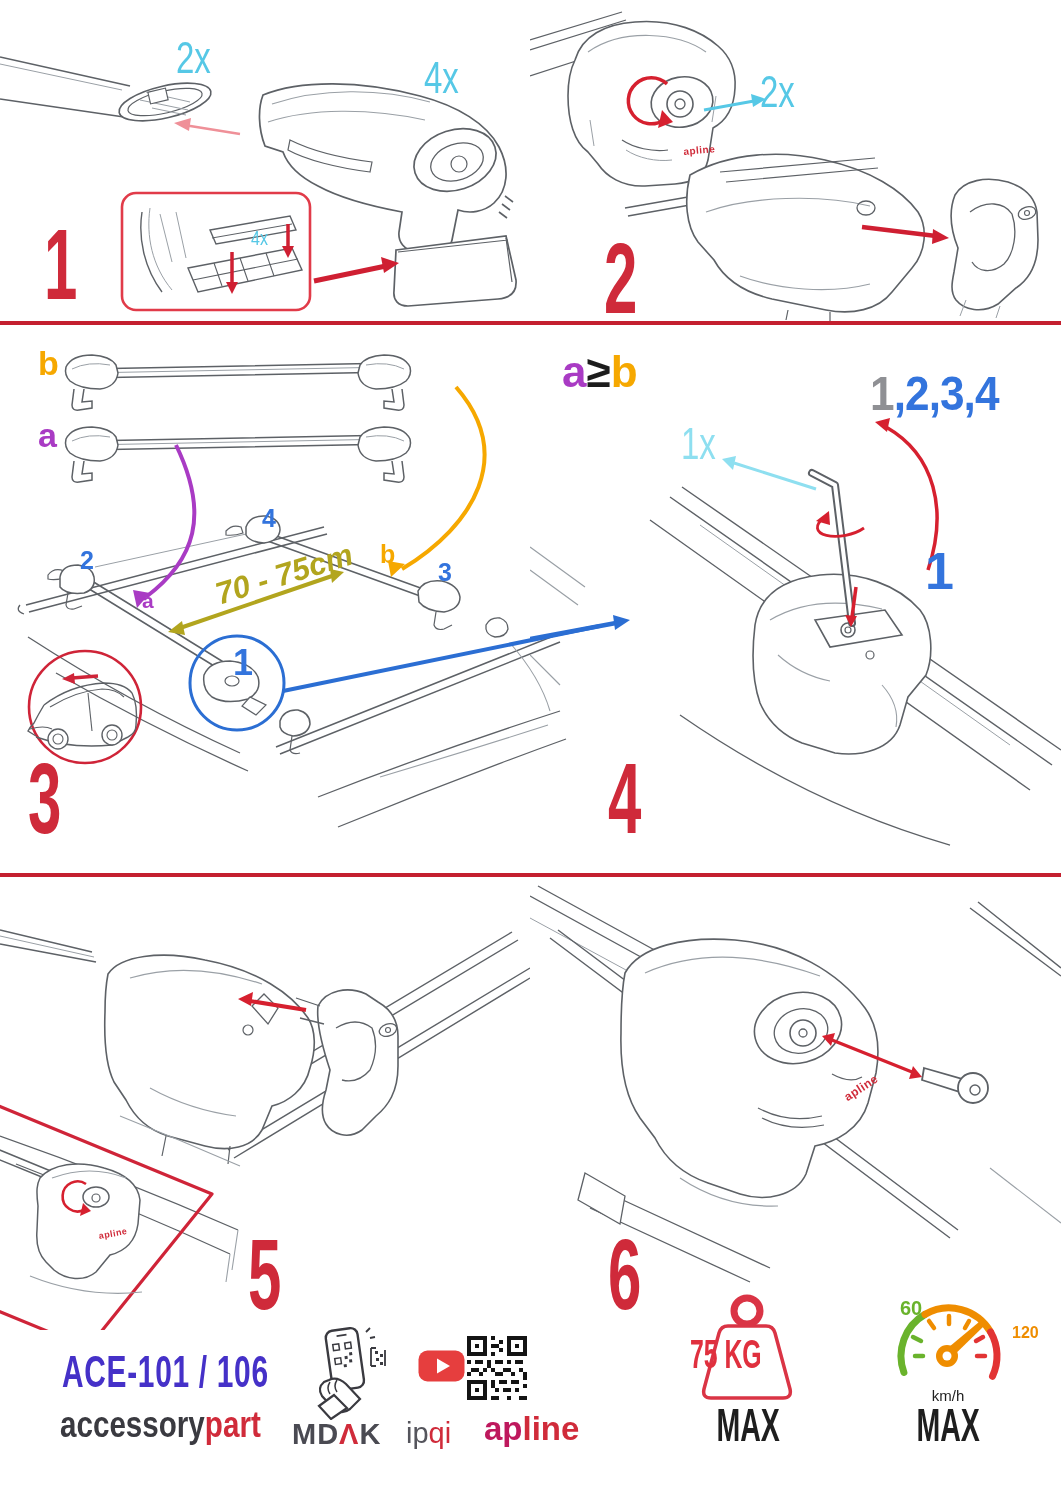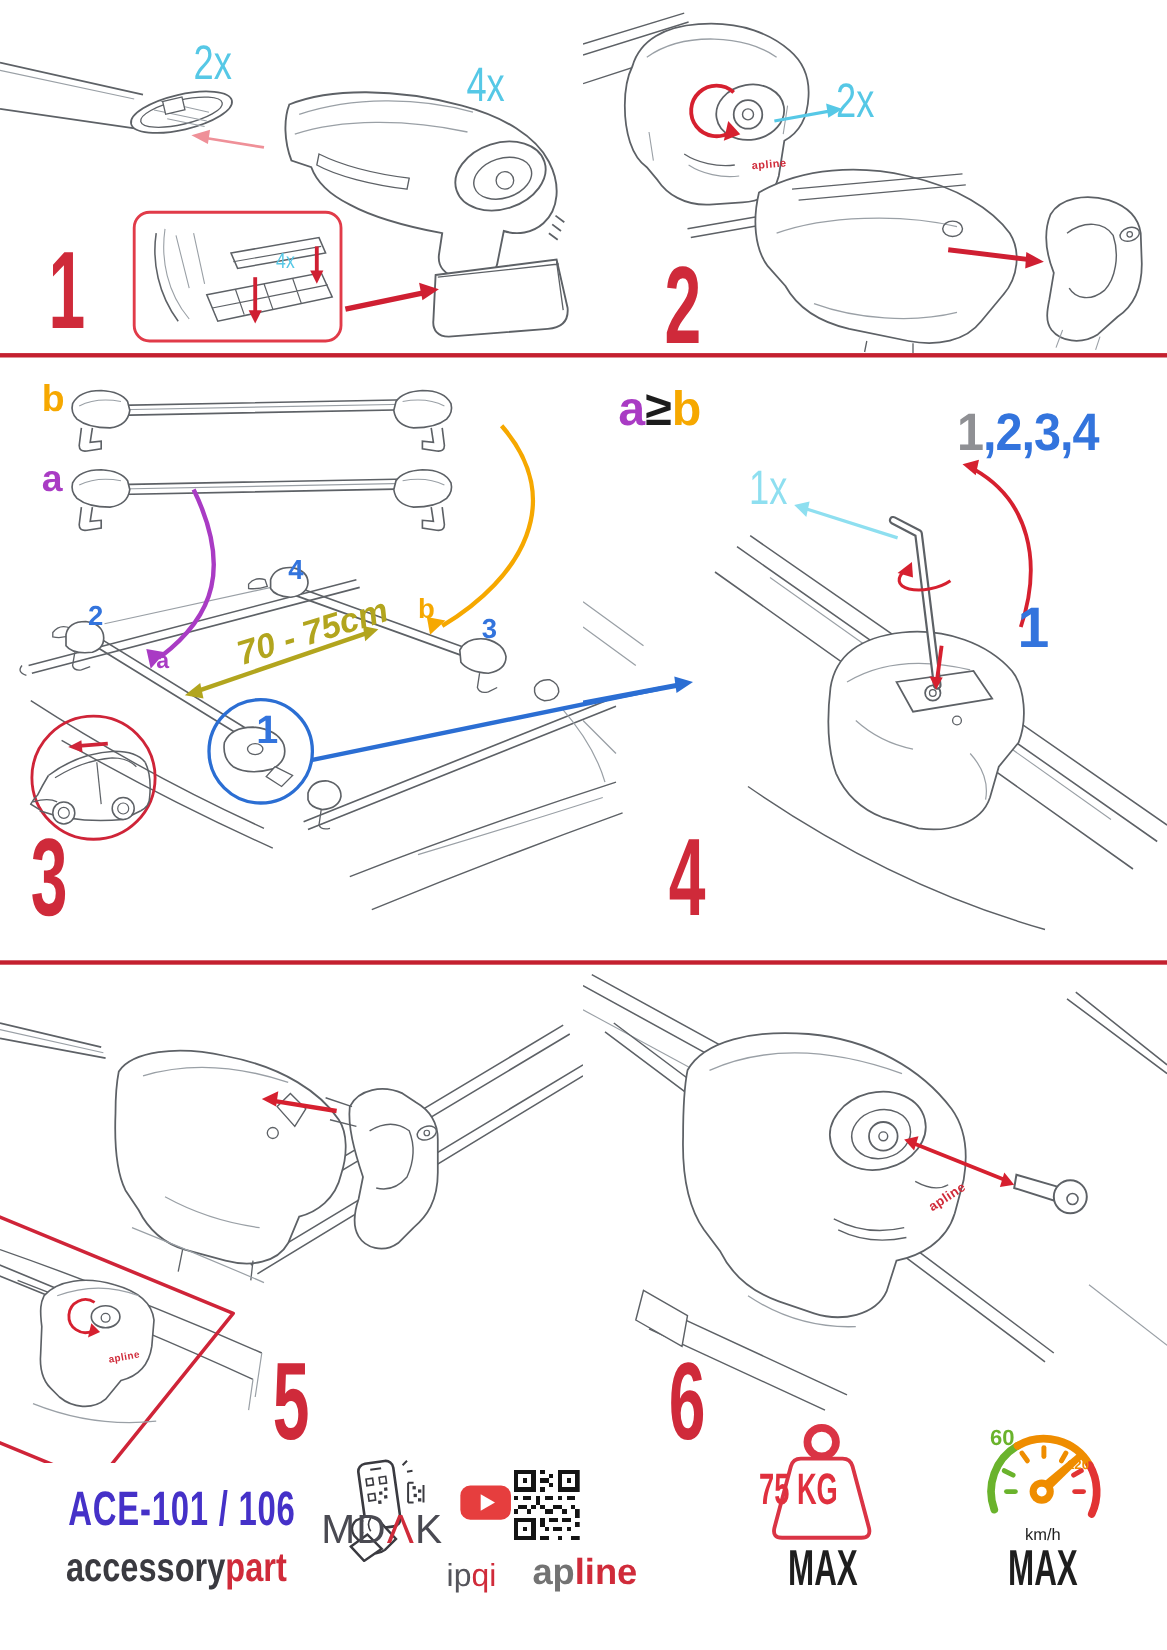--- a/index.html
+++ b/index.html
@@ -475,24 +475,24 @@
   <div class="t" style="left:562px;top:350px;font-size:44px;font-weight:700"><span style="color:var(--purple)">a</span><span style="color:#1c1c1c">≥</span><span style="color:var(--orange)">b</span></div>
   <div class="t" style="left:870px;top:370px;font-size:48px;font-weight:700;letter-spacing:-1px;transform:scaleX(.92)"><span style="color:var(--gray)">1</span><span style="color:var(--blue)">,2,3,4</span></div>
   <div class="t" style="left:925px;top:545px;font-size:52px;font-weight:700;color:var(--blue)">1</div>
 
   <div class="t footlogo" style="left:683px;top:147px;font-size:10px;transform:rotate(-5deg)">apline</div>
   <div class="t footlogo" style="left:98px;top:1232px;font-size:9px;transform:rotate(-10deg)">apline</div>
   <div class="t footlogo" style="left:842px;top:1093px;font-size:12px;transform:rotate(-33deg)">apline</div>
 
   <div class="t" style="left:62px;top:1350px;font-size:44px;font-weight:700;color:var(--indigo);transform:scaleX(.68);letter-spacing:1px">ACE-101 / 106</div>
   <div class="t" style="left:60px;top:1406px;font-size:37px;font-weight:700;transform:scaleX(.8)"><span style="color:var(--dark)">accessory</span><span style="color:var(--brandred)">part</span></div>
-  <div class="t" style="left:292px;top:1372px;font-size:37px;font-weight:400;letter-spacing:1px;color:#4a4a52"><span>MD</span><span style="color:var(--brandred)">Λ</span><span>K</span></div>
+  <div class="t" style="left:292px;top:1420px;font-size:29px;font-weight:700;letter-spacing:1px;color:#4a4a52"><span>MD</span><span style="color:var(--brandred)">Λ</span><span>K</span></div>
   <div class="t" style="left:406px;top:1419px;font-size:29px;color:#55555c"><span>ip</span><span style="color:var(--brandred)">qi</span></div>
-  <div class="t" style="left:484px;top:1412px;font-size:33px;font-weight:700"><span style="color:#737373">ap</span><span style="color:var(--brandred)">line</span></div>
+  <div class="t" style="left:484px;top:1412px;font-size:33px;font-weight:700"><span style="color:#be185d">ap</span><span style="color:var(--brandred)">line</span></div>
 
   <div class="t ctr" style="left:664px;top:1334px;width:124px;font-size:40px;font-weight:700;color:#e0303e"><span class="condc" style="display:inline-block">75 KG</span></div>
   <div class="t ctr" style="left:686px;top:1402px;width:124px;font-size:46px;font-weight:700;color:#1e1e1e"><span class="condc" style="display:inline-block">MAX</span></div>
   <div class="t" style="left:900px;top:1298px;font-size:20px;font-weight:700;color:#6ab32c">60</div>
-  <div class="t" style="left:970px;top:1325px;font-size:12px;font-weight:700;color:#ef8d00">120</div>
+  <div class="t" style="left:1012px;top:1325px;font-size:16px;font-weight:700;color:#ef8d00">120</div>
   <div class="t ctr" style="left:903px;top:1388px;width:90px;font-size:15px;color:#1e1e1e">km/h</div>
   <div class="t ctr" style="left:893px;top:1402px;width:110px;font-size:46px;font-weight:700;color:#1e1e1e"><span class="condc" style="display:inline-block">MAX</span></div>
 
 </div>
 
 </body></html>

